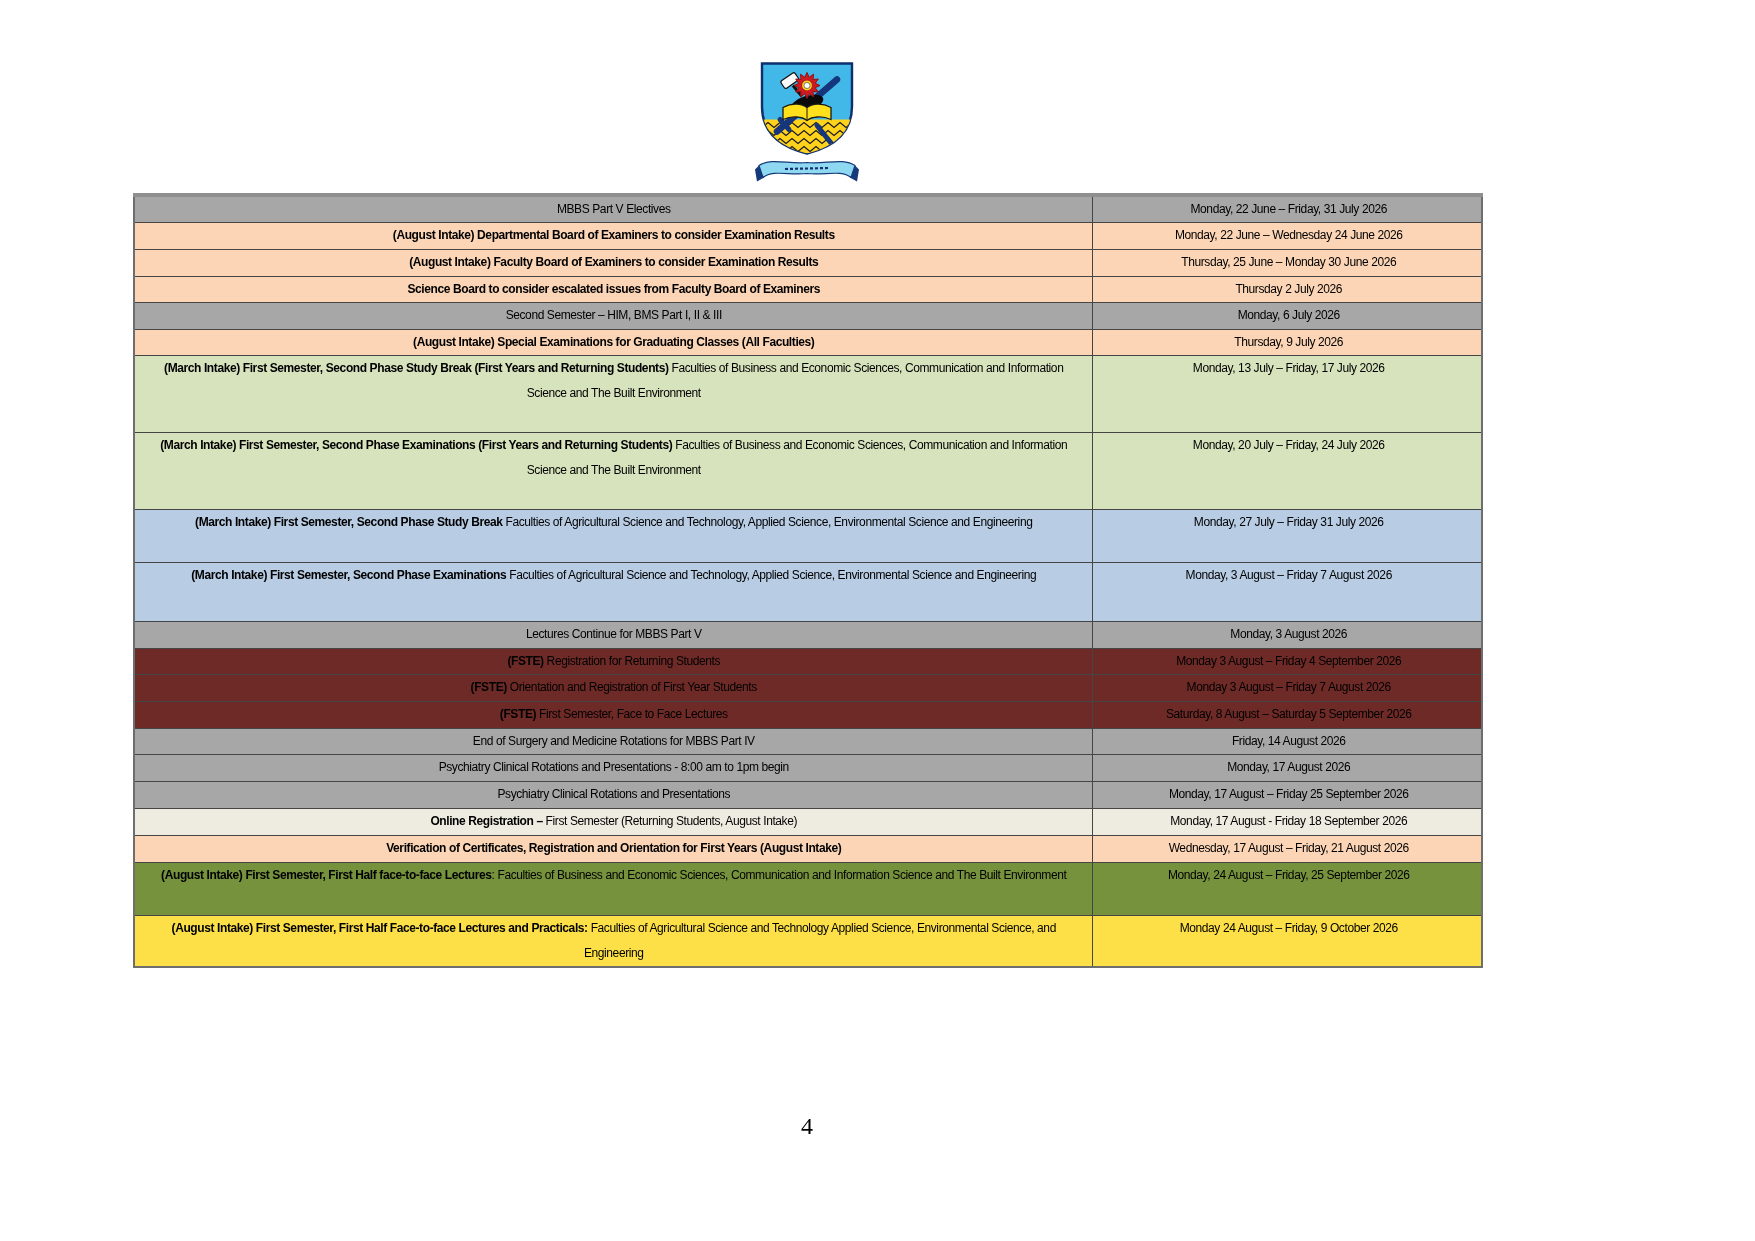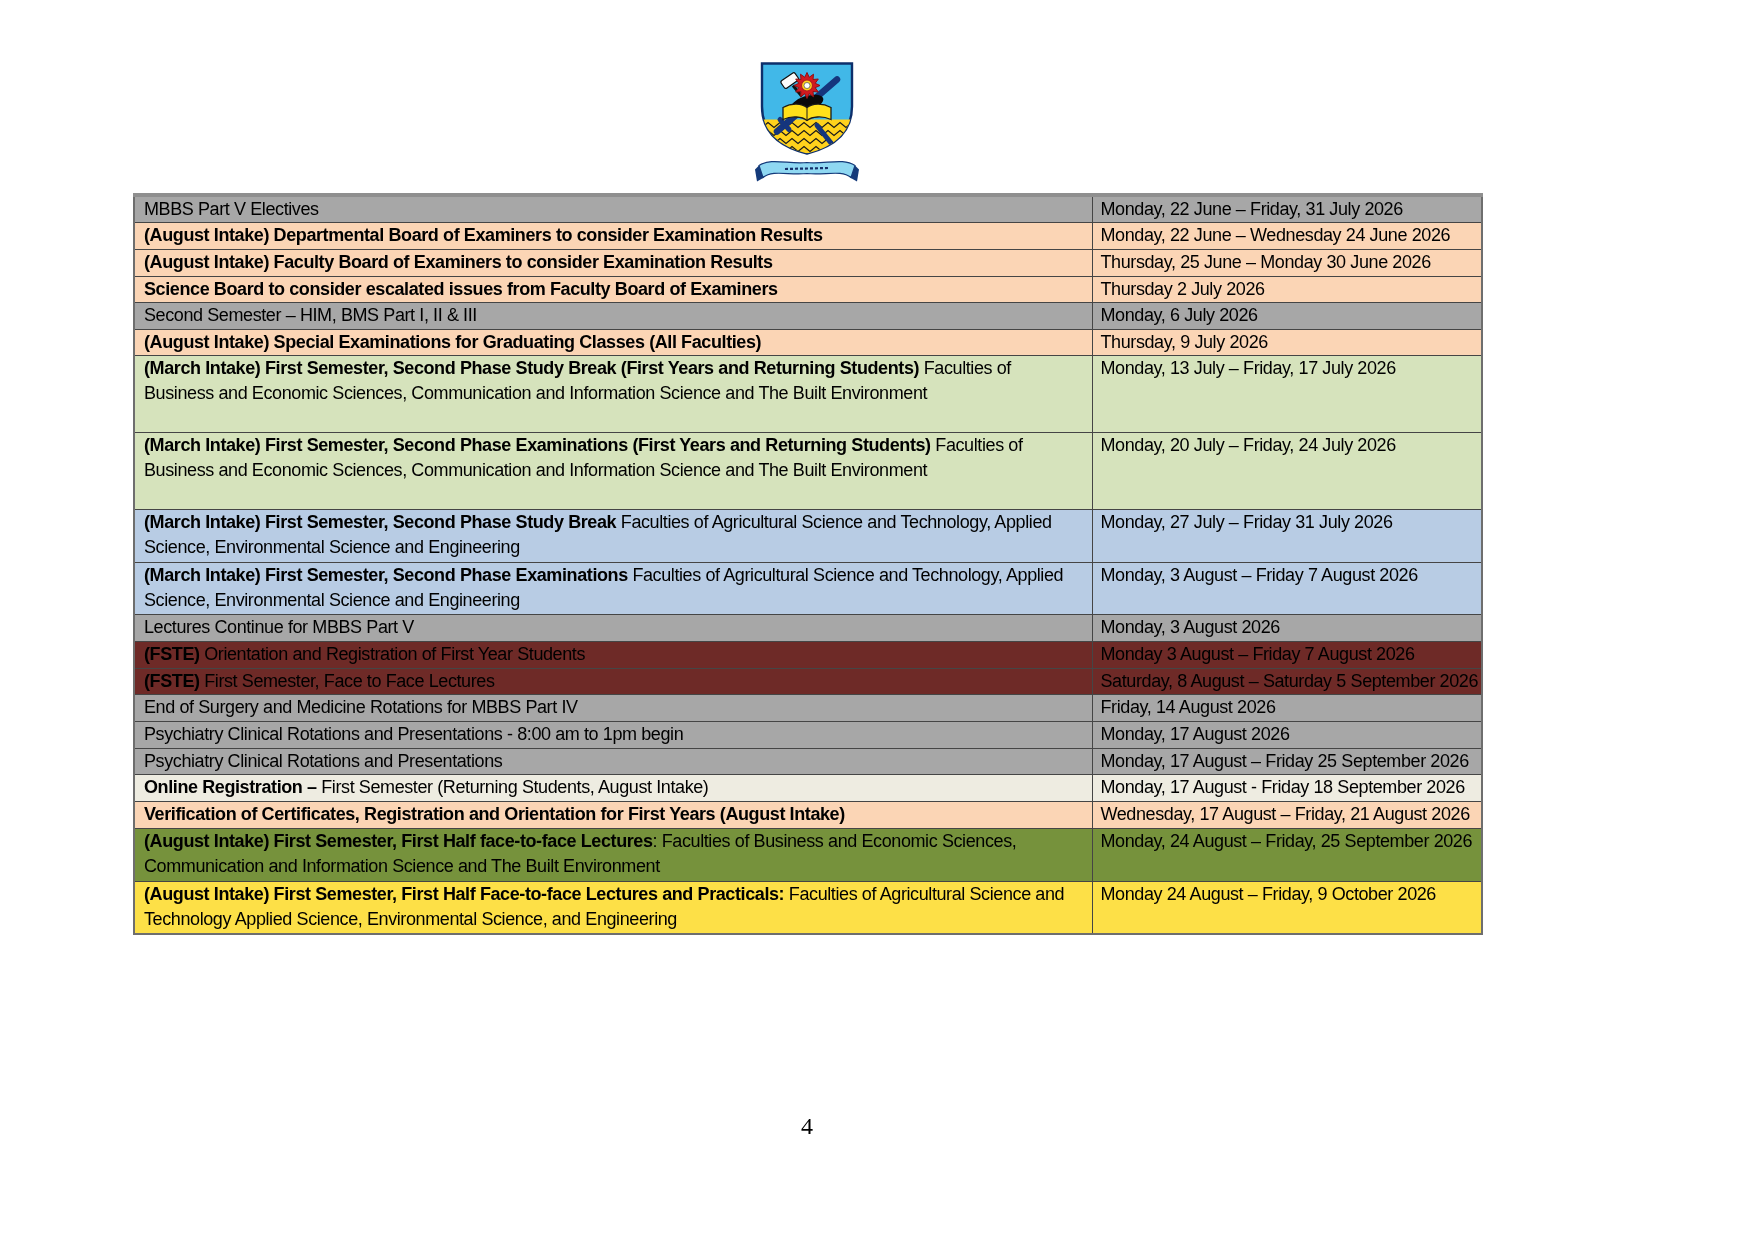--- a/index.html
+++ b/index.html
@@ -18,25 +18,26 @@
   }
   table.calendar{
     border-collapse:collapse;table-layout:fixed;width:1348px;
     border:2px solid #6e6e6e;
     border-top:4px solid #8f8f8f;
   }
   table.calendar td{
     border:1px solid #454545;
     padding:0 8px 0 9px;
     vertical-align:top;
-    font-size:18px;
+    font-size:12px;
     line-height:25.4px;
     letter-spacing:-0.4px;
     color:#000;
     overflow:hidden;
+    text-align:center;
   }
   table.calendar td.date{
     white-space:nowrap;
     padding:0 4px 0 8px;
     overflow:visible;
   }
   .b{font-weight:bold;}
   .footer{
     position:absolute;left:133px;top:1113px;width:1348px;
     text-align:center;
@@ -133,28 +134,32 @@
             <td class="date">Monday, 13 July – Friday, 17 July 2026</td>
           </tr>
           <tr style="height: 77px; background: rgb(214, 227, 188); color: rgb(0, 0, 0);">
             <td class="activity"><span class="b">(March Intake) First Semester, Second Phase Examinations (First Years and Returning Students)</span><span> Faculties of Business and Economic Sciences, Communication and Information Science and The Built Environment</span></td>
             <td class="date">Monday, 20 July – Friday, 24 July 2026</td>
           </tr>
           <tr style="height: 53px; background: rgb(184, 204, 228); color: rgb(0, 0, 0); margin-top: 9px;">
             <td class="activity"><span class="b">(March Intake) First Semester, Second Phase Study Break</span><span> Faculties of Agricultural Science and Technology, Applied Science, Environmental Science and Engineering</span></td>
             <td class="date">Monday, 27 July – Friday 31 July 2026</td>
           </tr>
-          <tr style="height: 51px; background: rgb(184, 204, 228); color: rgb(0, 0, 0);">
+          <tr style="height: 59px; background: rgb(184, 204, 228); color: rgb(0, 0, 0);">
             <td class="activity"><span class="b">(March Intake) First Semester, Second Phase Examinations</span><span> Faculties of Agricultural Science and Technology, Applied Science, Environmental Science and Engineering</span></td>
             <td class="date">Monday, 3 August – Friday 7 August 2026</td>
           </tr>
           <tr style="height: 27px; background: rgb(167, 167, 167); color: rgb(0, 0, 0);">
             <td class="activity"><span>Lectures Continue for MBBS Part V</span></td>
             <td class="date">Monday, 3 August 2026</td>
           </tr>
+          <tr style="height: 26px; background: rgb(110, 42, 39); color: rgb(255, 255, 255);">
+            <td class="activity"><span class="b">(FSTE)</span><span> Registration for Returning Students</span></td>
+            <td class="date">Monday 3 August – Friday 4 September 2026</td>
+          </tr>
           <tr style="height: 27px; background: rgb(110, 42, 39); color: rgb(255, 255, 255);">
             <td class="activity"><span class="b">(FSTE)</span><span> Orientation and Registration of First Year Students</span></td>
             <td class="date">Monday 3 August – Friday 7 August 2026</td>
           </tr>
           <tr style="height: 26px; background: rgb(110, 42, 39); color: rgb(255, 255, 255);">
             <td class="activity"><span class="b">(FSTE)</span><span> First Semester, Face to Face Lectures</span></td>
             <td class="date">Saturday, 8 August – Saturday 5 September 2026</td>
           </tr>
           <tr style="height: 26px; background: rgb(167, 167, 167); color: rgb(0, 0, 0);">
             <td class="activity"><span>End of Surgery and Medicine Rotations for MBBS Part IV</span></td>

